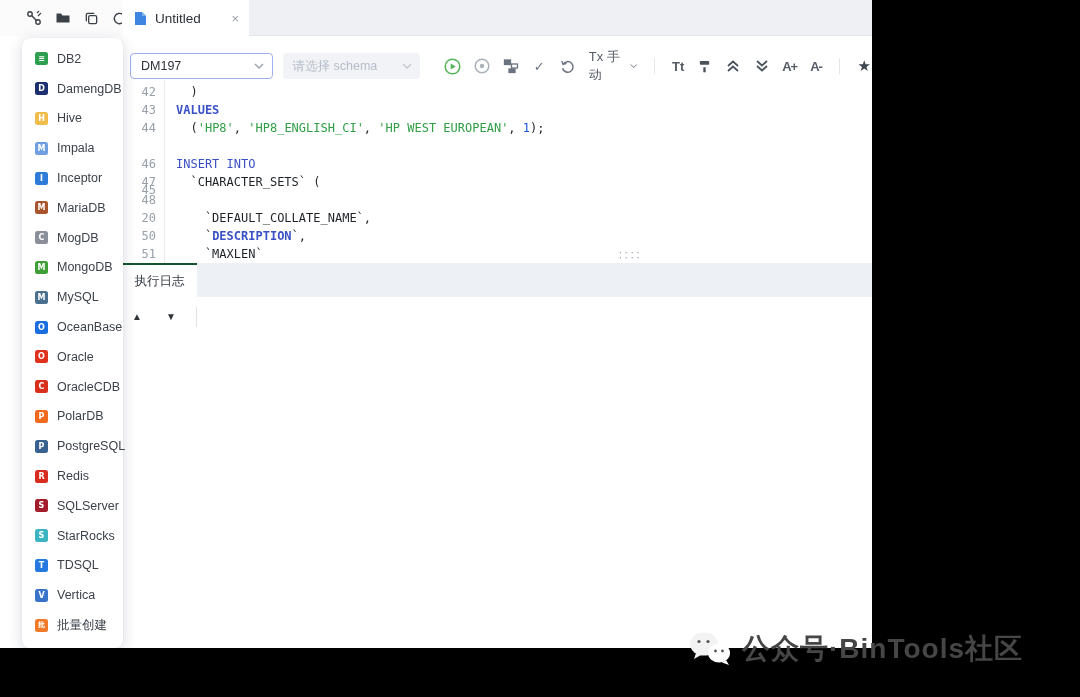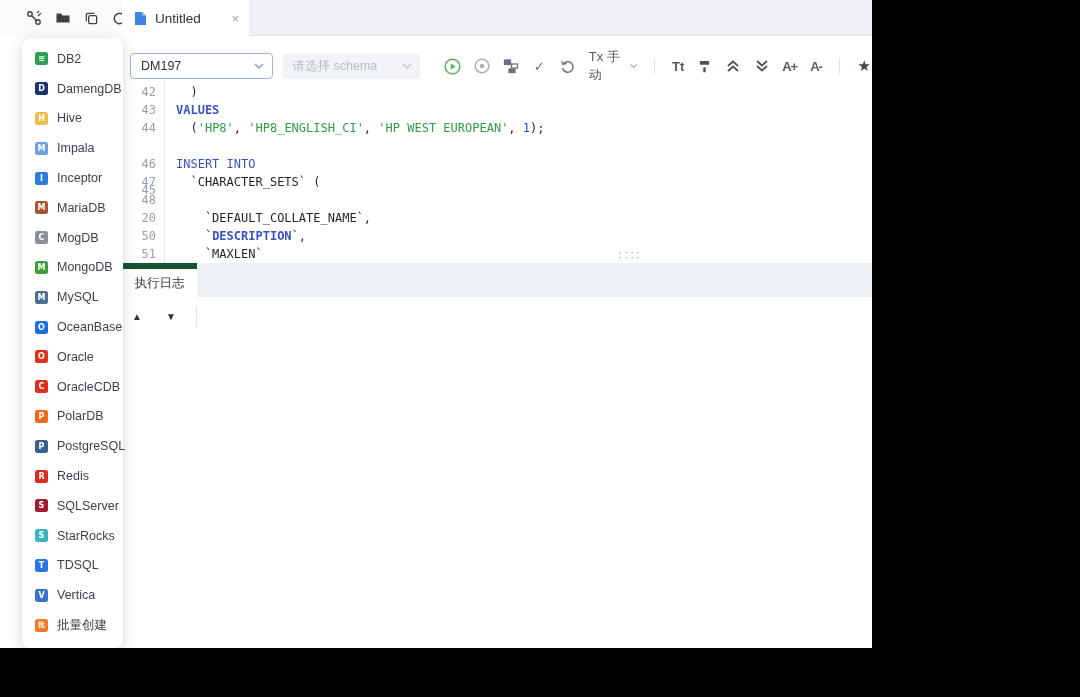--- a/index.html
+++ b/index.html
@@ -35,21 +35,21 @@
   
   .editor { position:absolute; left:122px; top:80px; width:750px; height:183px; background:#ffffff; font-family:"DejaVu Sans Mono", monospace; font-size:12px; }
   .gutter-line { position:absolute; left:42px; top:0; width:1px; height:183px; background:#e7eaee; }
   .code-row { position:absolute; left:0; height:18px; line-height:18px; white-space:pre; width:100%; }
   .code-row .lnum { position:absolute; left:0; width:34px; text-align:right; color:#98a0aa; }
   .code-row .ltext { position:absolute; left:54px; }
   .drag-handle { position:absolute; left:496px; top:171px; color:#8a8f98; font-size:8px; line-height:5px; letter-spacing:1px; cursor:row-resize; }
 
   
   .bstrip { position:absolute; left:122px; top:263px; width:750px; height:34px; background:#edf0f5; }
-  .btab { position:absolute; left:0; top:0; width:75px; height:34px; background:#ffffff; border-top:6px solid #14532d; display:flex; align-items:center; justify-content:center; font-size:12.5px; color:#333a42; cursor:pointer; }
+  .btab { position:absolute; left:0; top:0; width:75px; height:34px; background:#ffffff; border-top:2px solid #14532d; display:flex; align-items:center; justify-content:center; font-size:12.5px; color:#333a42; cursor:pointer; }
   .bcontent { position:absolute; left:122px; top:297px; width:750px; height:351px; background:#ffffff; }
   .btri { position:absolute; top:14px; font-size:10px; color:#2e3338; cursor:pointer; }
   .bdiv { position:absolute; left:74px; top:10px; width:1px; height:20px; background:#dfe3e8; }
 
   
   .dbpanel { position:absolute; left:22px; top:38px; width:101px; height:610px; background:#ffffff; border-radius:8px; box-shadow:0 3px 14px rgba(30,40,60,0.18), 0 0 1px rgba(30,40,60,0.15); padding-top:6px; z-index:5; }
   .db-item { height:29.8px; display:flex; align-items:center; padding-left:13px; gap:9px; cursor:pointer; }
   .db-ico { width:13px; height:13px; border-radius:2.5px; flex:0 0 13px; display:flex; align-items:center; justify-content:center; color:#fff; font-size:8px; font-weight:700; font-family:"DejaVu Sans", sans-serif; }
   .db-label { font-size:12.5px; color:#3c424a; white-space:nowrap; }
 
@@ -294,14 +294,27 @@
             <span class="db-label">批量创建</span>
           </div>
         </div>
     </div>
 
   </div>
 
   <div class="black-right"></div>
   <div class="black-bottom"></div>
 
+  <div class="watermark">
+    <svg width="44" height="38" viewBox="0 0 44 38">
+      <ellipse cx="16" cy="14" rx="14" ry="11.5" fill="#f2f2f2"></ellipse>
+      <circle cx="11" cy="11.5" r="1.6" fill="#555"></circle>
+        <circle cx="20" cy="11.5" r="1.6" fill="#555"></circle>
+      <path d="M8 23 l-2 6 l7 -4 z" fill="#f2f2f2"></path>
+      <ellipse cx="31" cy="23" rx="11" ry="9.5" fill="#ffffff"></ellipse>
+      <circle cx="27.5" cy="21" r="1.4" fill="#555"></circle>
+        <circle cx="34.5" cy="21" r="1.4" fill="#555"></circle>
+      <path d="M38 30 l3 5 l-7 -2.5 z" fill="#ffffff"></path>
+    </svg>
+    <span class="wm-text">公众号·BinTools社区</span>
+  </div>
 
 </div>
 
 </body></html>

